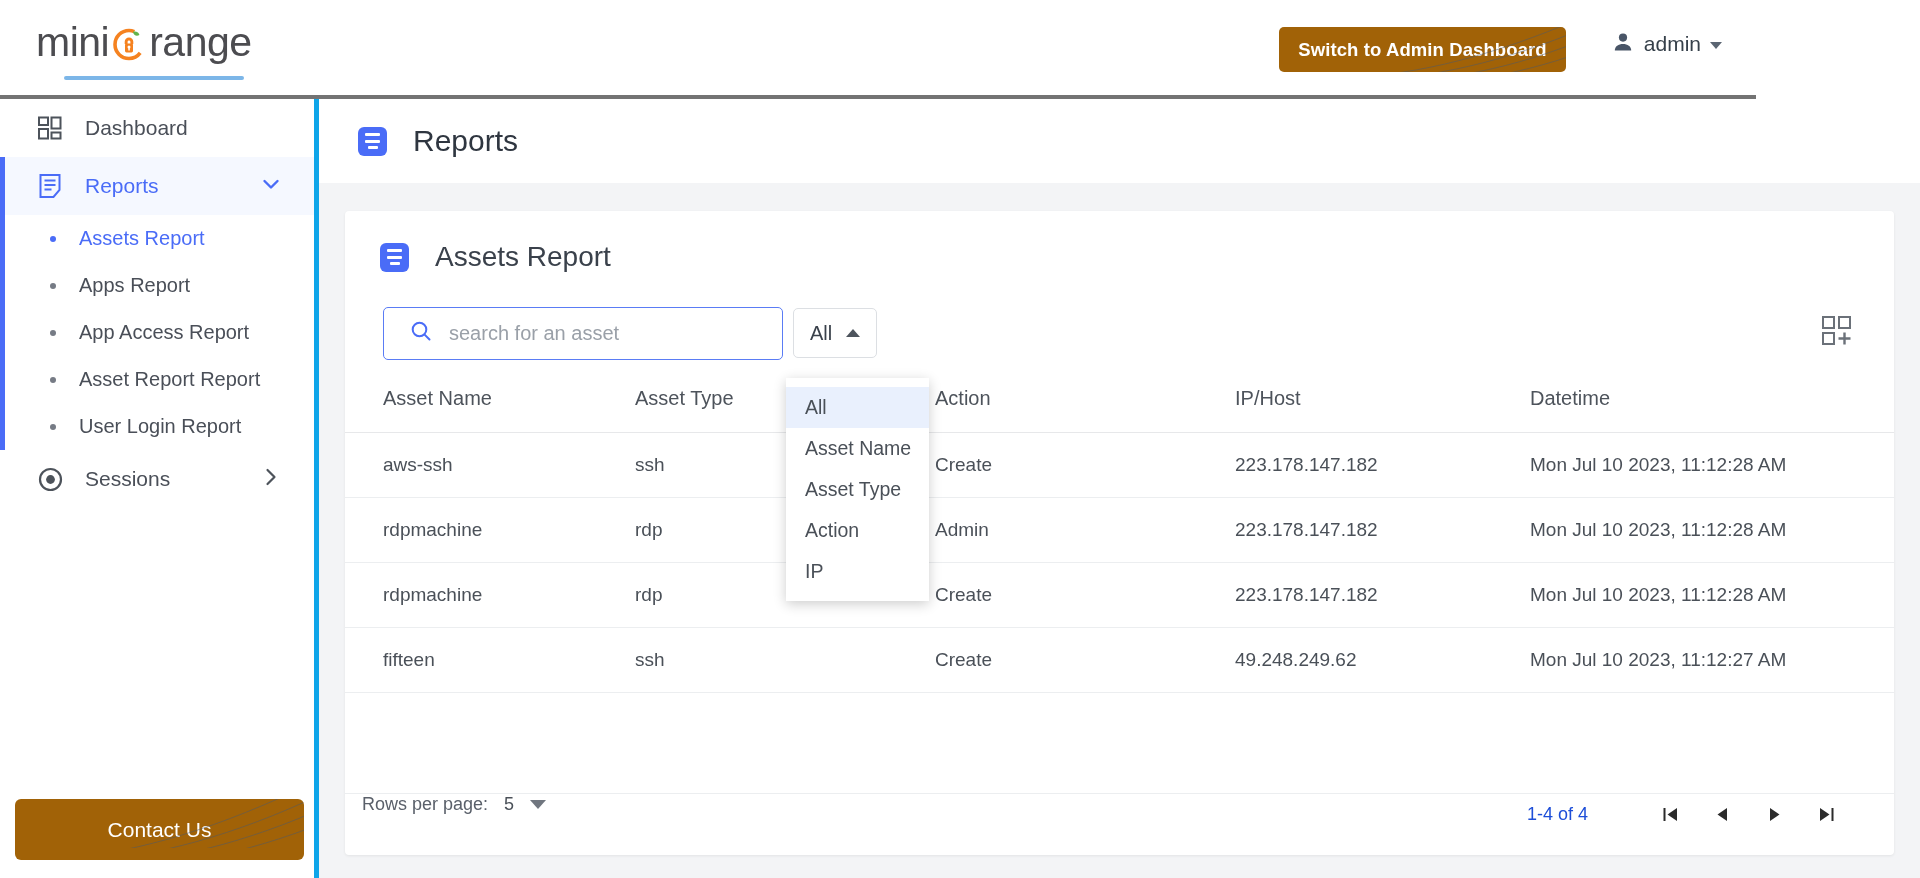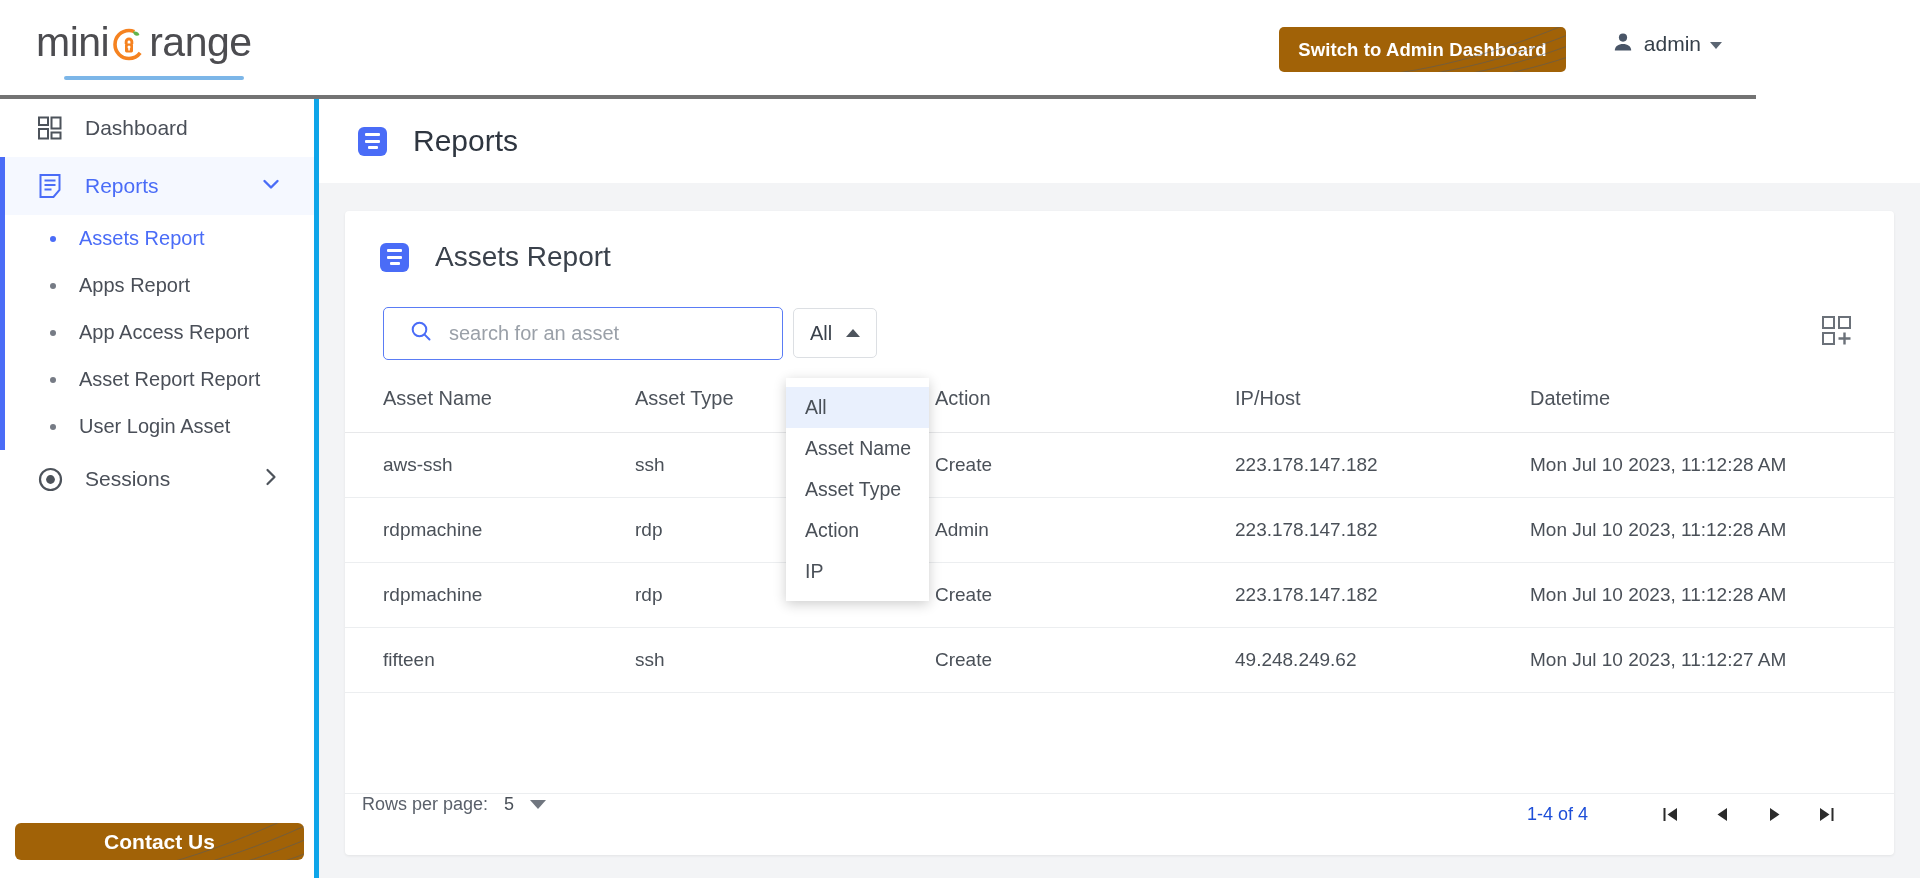--- a/index.html
+++ b/index.html
@@ -114,22 +114,22 @@
     background: #767b85; flex: 0 0 6px;
   }
   .sub-label {
     margin-left: 23px; font-size: 20px; color: #4a4f58; white-space: nowrap;
   }
   .sub-item.selected .sub-bullet { background: #4a6cf7; }
   .sub-item.selected .sub-label { color: #4a6cf7; }
 
   .contact-us {
     position: absolute; left: 15px; bottom: 18px;
-    width: 289px; height: 37px;
-    font-size: 21px; font-weight: bold;
+    width: 289px; height: 61px;
+    font-size: 21px; font-weight: normal;
     border-radius: 6px;
   }
 
   
   .main {
     position: absolute; left: 319px; top: 99px;
     width: 1601px; height: 779px;
     background: #ffffff;
   }
   .page-head {
@@ -352,21 +352,21 @@
     <div class="sub-item">
       <span class="sub-bullet"></span>
       <span class="sub-label">App Access Report</span>
     </div>
     <div class="sub-item">
       <span class="sub-bullet"></span>
       <span class="sub-label">Asset Report Report</span>
     </div>
     <div class="sub-item">
       <span class="sub-bullet"></span>
-      <span class="sub-label">User Login Asset</span>
+      <span class="sub-label">User Login Report</span>
     </div>
   </div>
 
   <div class="nav-item">
     <span class="nav-ico">
       <svg width="27" height="27" viewBox="0 0 27 27">
         <circle cx="13.5" cy="13.5" r="10.5" fill="none" stroke="#4d535b" stroke-width="2.2"></circle>
         <circle cx="13.5" cy="13.5" r="4.4" fill="#4d535b"></circle>
       </svg>
     </span>

